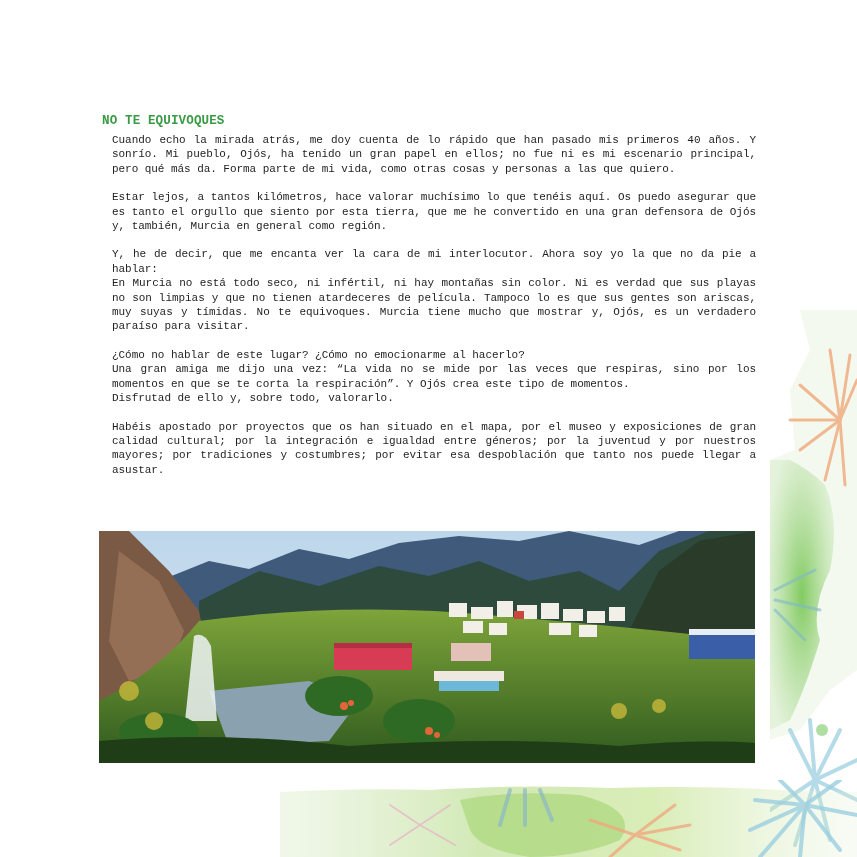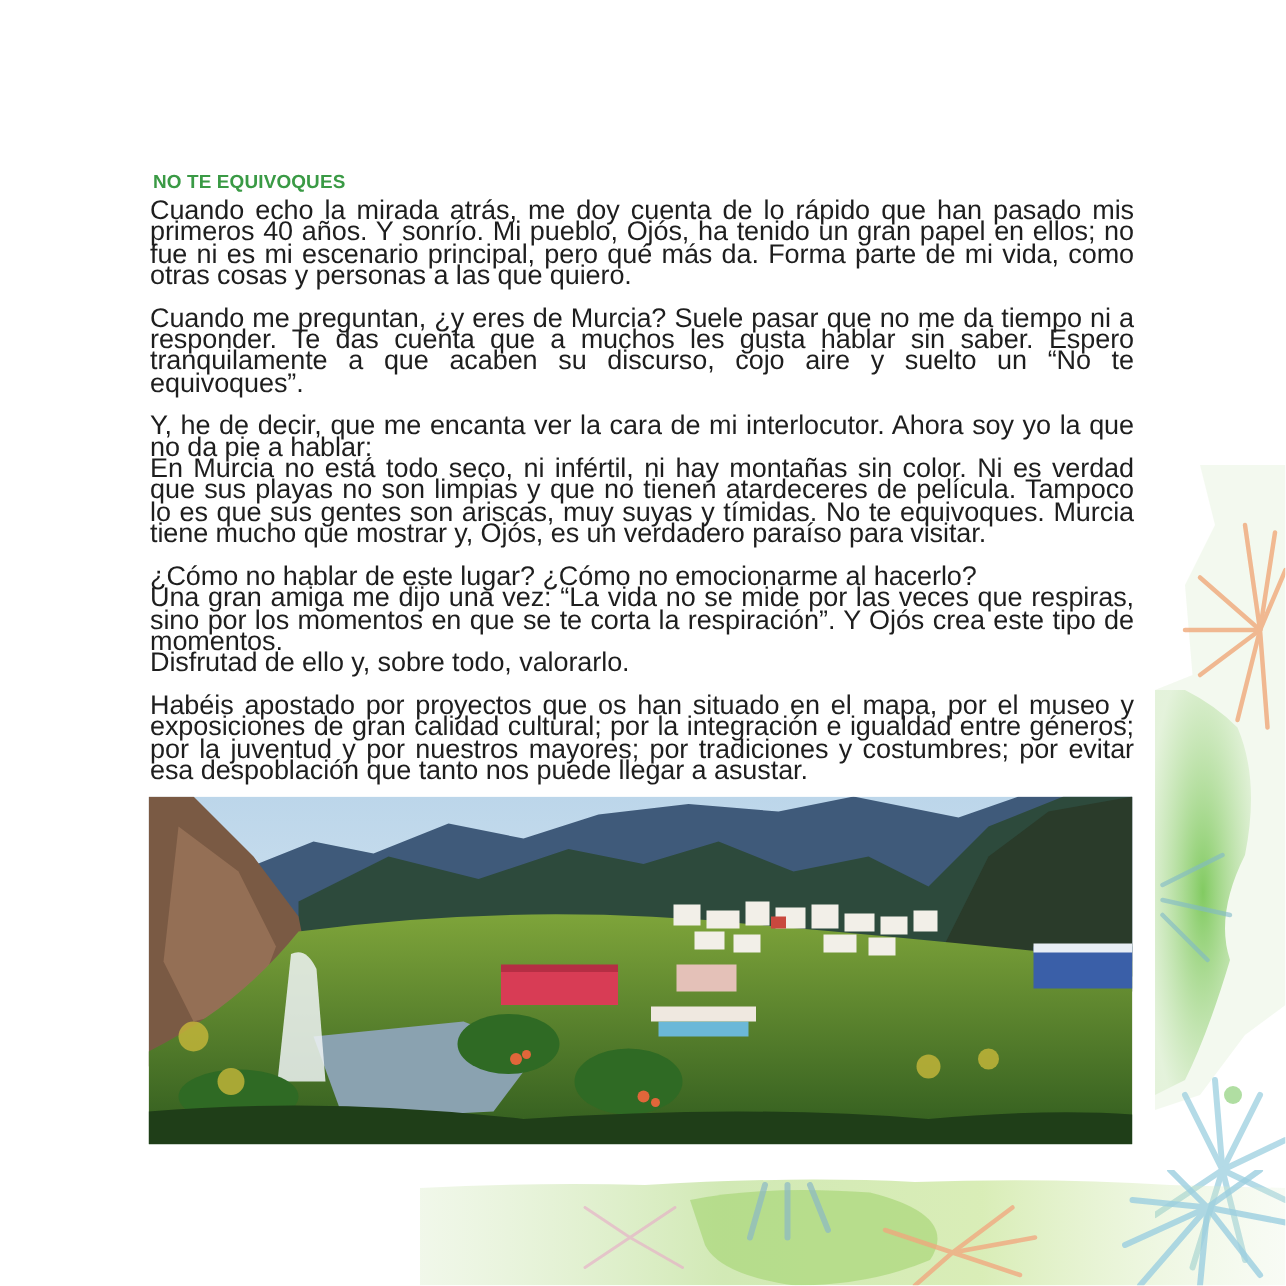--- a/index.html
+++ b/index.html
@@ -5,27 +5,27 @@
     html, body { margin: 0; padding: 0; }
     body {
       width: 857px; height: 857px; position: relative; overflow: hidden;
       background: #ffffff;
       font-family: "Liberation Sans", "DejaVu Sans", sans-serif;
     }
     .deco { position: absolute; pointer-events: none; }
     #deco-right { left: 770px; top: 310px; width: 87px; height: 547px; }
     #deco-bottom { left: 280px; top: 780px; width: 577px; height: 77px; }
 
-    .article { position: absolute; left: 100px; top: 113px; width: 656px; }
+    .article { position: absolute; left: 100px; top: 113px; width: 656px; font-family: Liberation Mono, monospace; }
     .title {
       color: #3a9a45; font-weight: bold; font-size: 12.6px; letter-spacing: 0.1px;
       margin: 0 0 3px 2px; line-height: 17px;
     }
     .para {
-      color: #1e1e1e; font-size: 18px; line-height: 14.4px; margin: 0 0 14px 0;
+      color: #1e1e1e; font-size: 11px; line-height: 14.4px; margin: 0 0 14px 12px;
       text-align: justify; white-space: pre-line; letter-spacing: -0.05px;
     }
     .photo {
       position: absolute; left: 99px; top: 531px; width: 656px; height: 232px; overflow: hidden;
     }
     .photo svg { display: block; }
   </style>
 </head>
 <body>
 
@@ -103,21 +103,21 @@
     <line x1="525" y1="25" x2="577" y2="35"></line>
       <line x1="525" y1="25" x2="560" y2="0"></line>
     <line x1="525" y1="25" x2="500" y2="0"></line>
       <line x1="525" y1="25" x2="475" y2="20"></line>
   </g>
 </svg>
 
 <article class="article">
   <h2 class="title">NO TE EQUIVOQUES</h2>
   <p class="para">Cuando echo la mirada atrás, me doy cuenta de lo rápido que han pasado mis primeros 40 años. Y sonrío. Mi pueblo, Ojós, ha tenido un gran papel en ellos; no fue ni es mi escenario principal, pero qué más da. Forma parte de mi vida, como otras cosas y personas a las que quiero.</p>
-  <p class="para">Cuando me preguntan, ¿y eres de Murcia? Suele pasar que no me da tiempo ni a responder. Te das cuenta que a muchos les gusta hablar sin saber. Espero tranquilamente a que acaben su discurso, cojo aire y suelto un “No te equivoques”.</p>
+  <p class="para">Estar lejos, a tantos kilómetros, hace valorar muchísimo lo que tenéis aquí. Os puedo asegurar que es tanto el orgullo que siento por esta tierra, que me he convertido en una gran defensora de Ojós y, también, Murcia en general como región.</p>
   <p class="para">Y, he de decir, que me encanta ver la cara de mi interlocutor. Ahora soy yo la que no da pie a hablar:
 En Murcia no está todo seco, ni infértil, ni hay montañas sin color. Ni es verdad que sus playas no son limpias y que no tienen atardeceres de película. Tampoco lo es que sus gentes son ariscas, muy suyas y tímidas. No te equivoques. Murcia tiene mucho que mostrar y, Ojós, es un verdadero paraíso para visitar.</p>
   <p class="para">¿Cómo no hablar de este lugar? ¿Cómo no emocionarme al hacerlo?
 Una gran amiga me dijo una vez: “La vida no se mide por las veces que respiras, sino por los momentos en que se te corta la respiración”. Y Ojós crea este tipo de momentos.
 Disfrutad de ello y, sobre todo, valorarlo.</p>
   <p class="para">Habéis apostado por proyectos que os han situado en el mapa, por el museo y exposiciones de gran calidad cultural; por la integración e igualdad entre géneros; por la juventud y por nuestros mayores; por tradiciones y costumbres; por evitar esa despoblación que tanto nos puede llegar a asustar.</p>
 </article>
 
 <figure class="photo" style="margin:0;">
   <svg width="656" height="232" viewBox="0 0 656 232" xmlns="http://www.w3.org/2000/svg" role="img" aria-label="Panoramic view of Ojós: mountains, a fountain in a canal, a red building, palm trees, citrus orchards and the white village">

